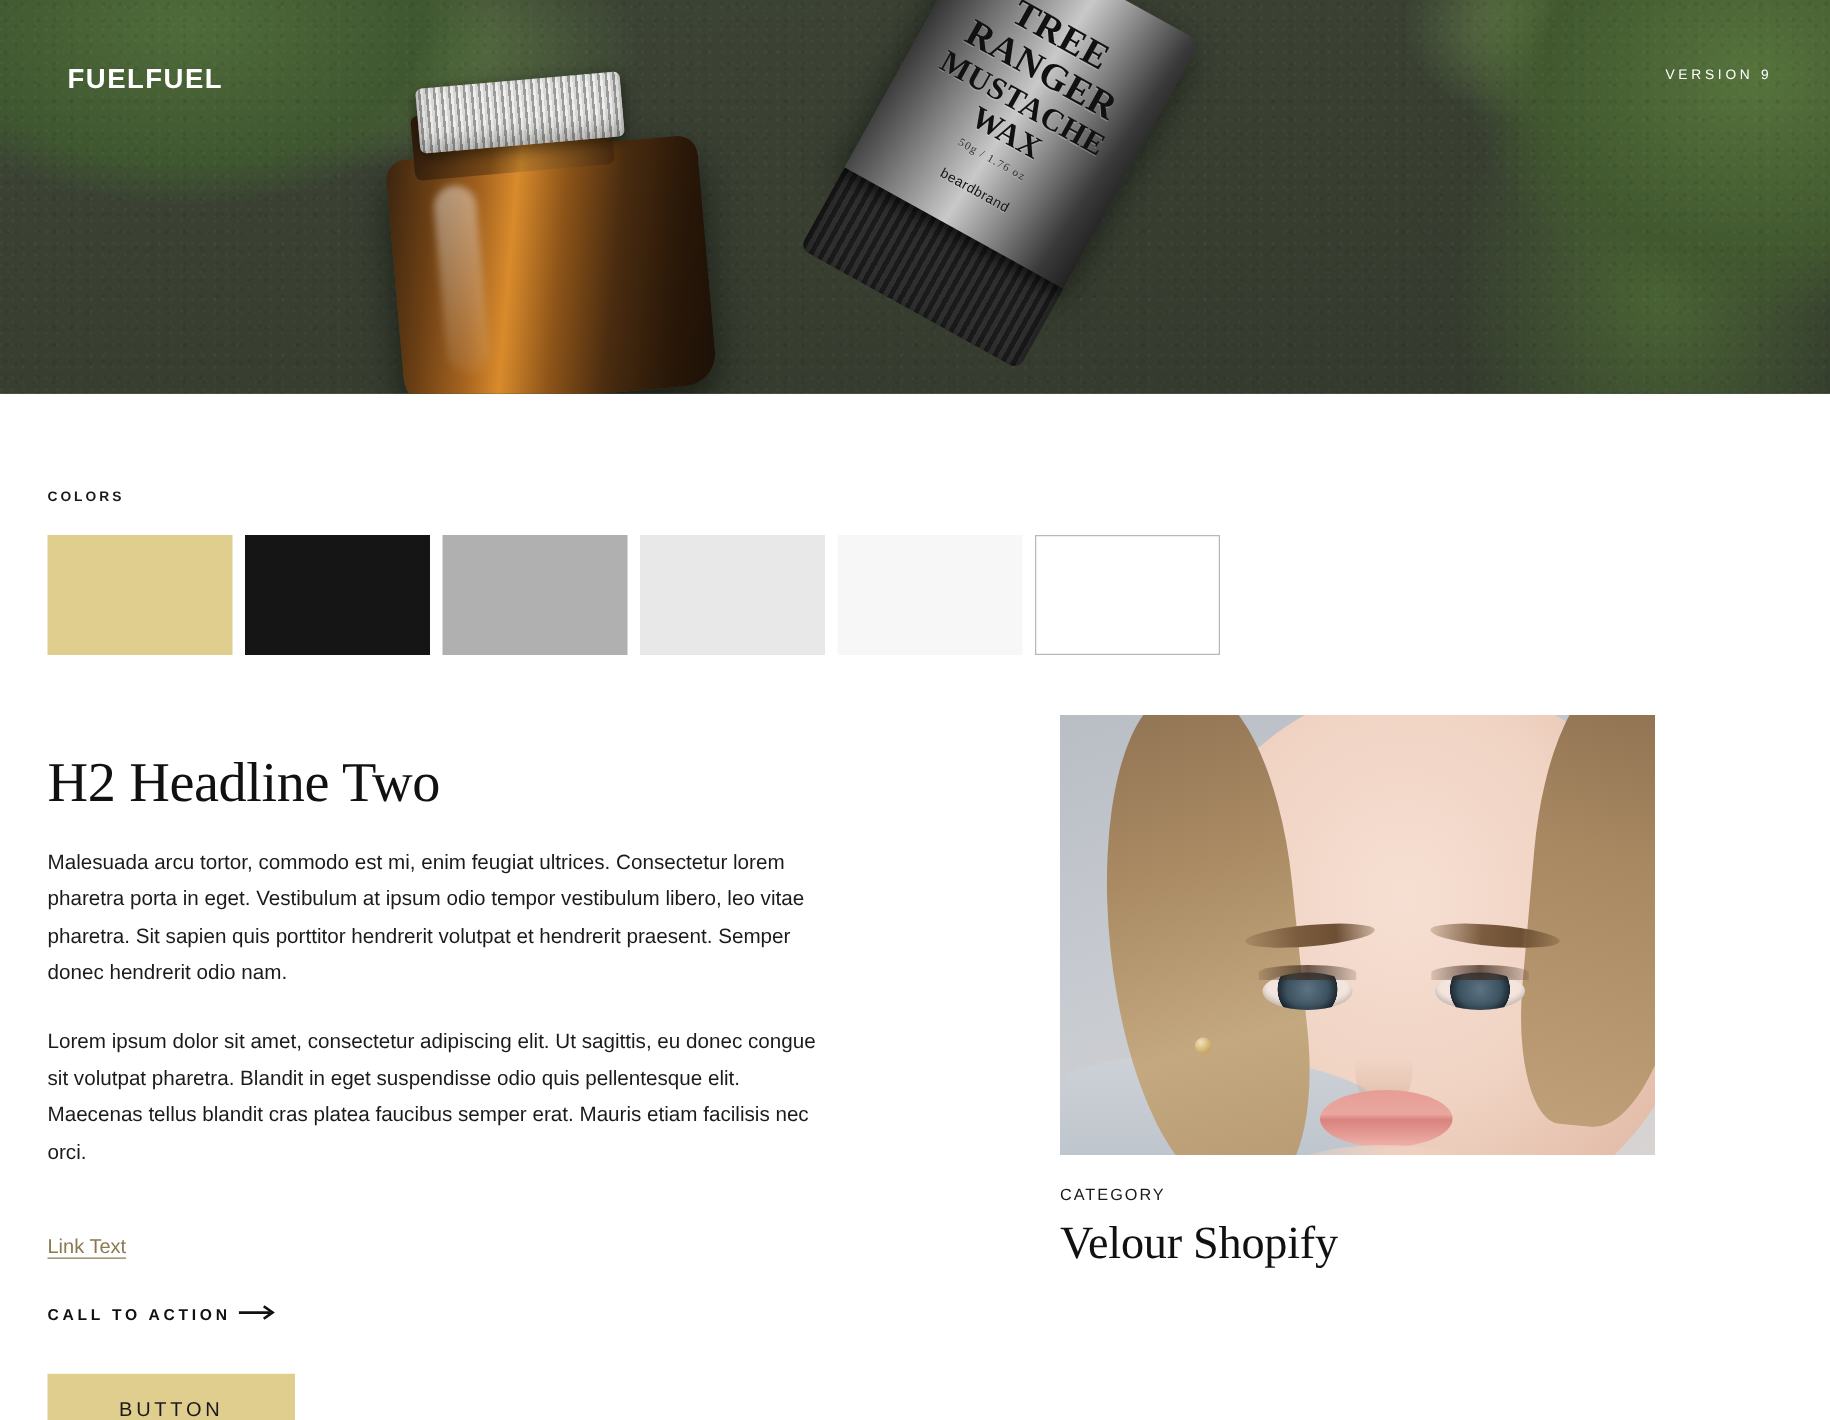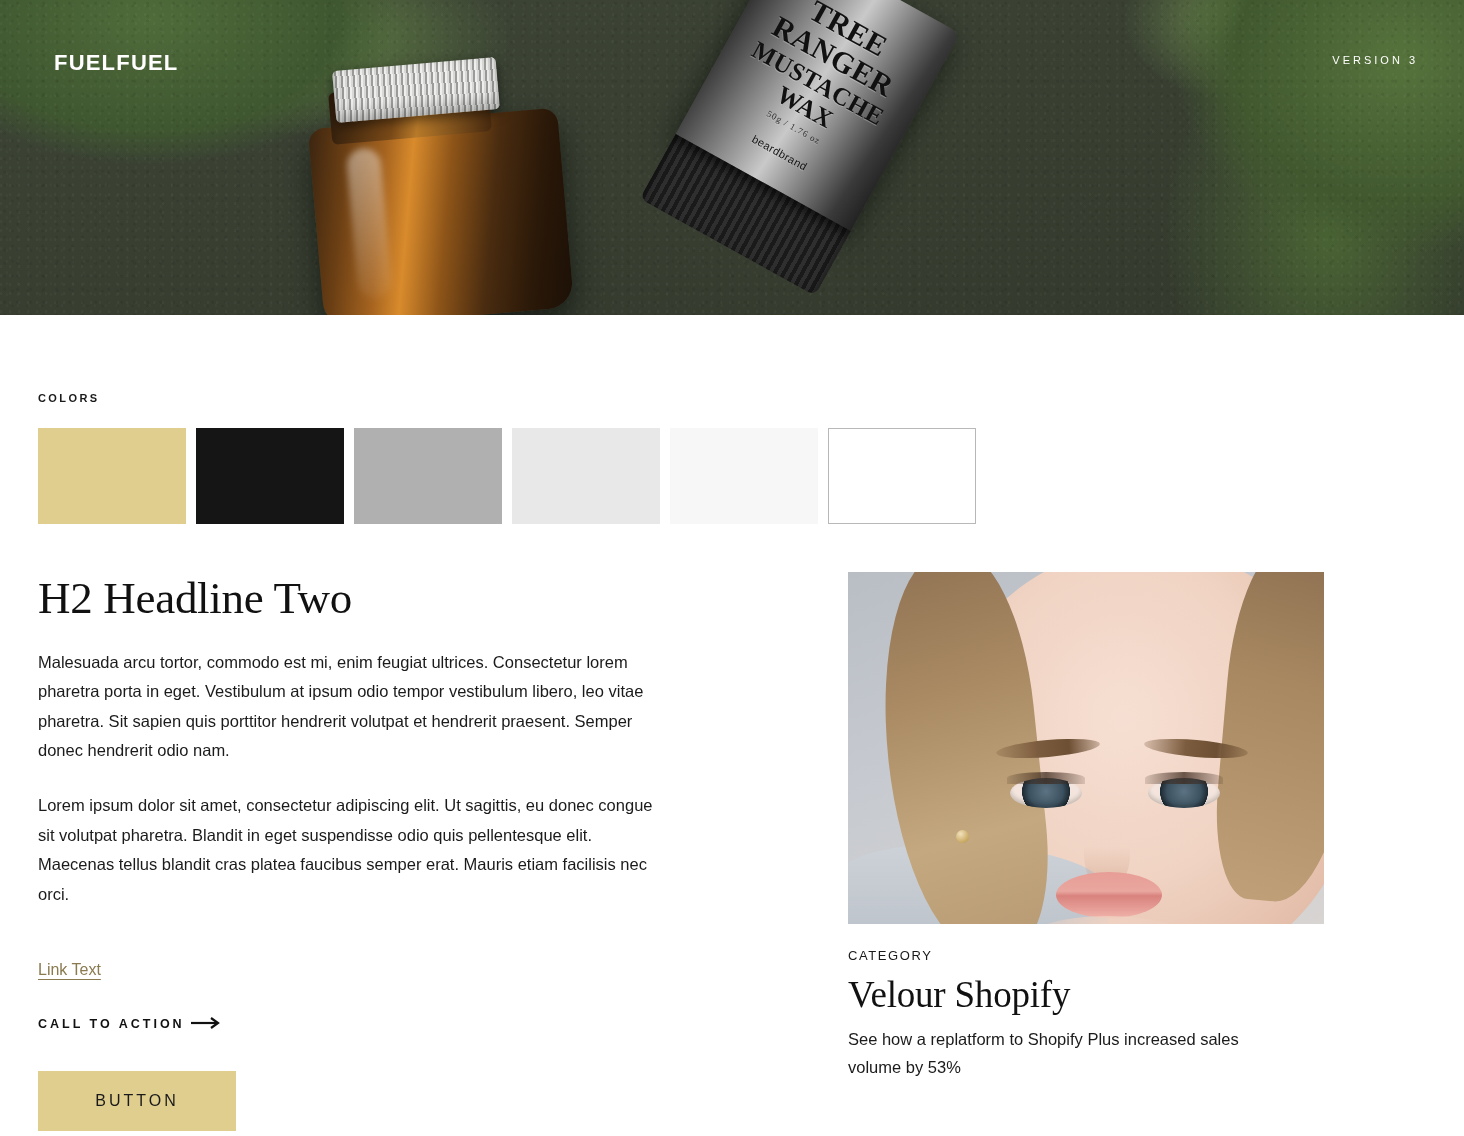--- a/index.html
+++ b/index.html
@@ -165,20 +165,21 @@
   .col-left { width: 680px; padding-right: 60px; }
   .col-right { width: 486px; margin-left: 130px; }
 
   h2.headline {
     font-family: "Liberation Serif", serif;
     font-size: 45px;
     font-weight: 400;
     color: #111111;
     letter-spacing: -0.3px;
     margin-bottom: 24px;
+    margin-top: 28px;
   }
   .body-copy {
     font-size: 16.5px;
     line-height: 1.78;
     color: #1b1b1b;
     margin-bottom: 26px;
     max-width: 645px;
   }
   .link-text {
     display: inline-block;
@@ -352,21 +353,21 @@
       <span class="t2">MUSTACHE WAX</span>
       <span class="t3">50g / 1.76 oz</span>
       <span class="t4">beardbrand</span>
     </div>
     <div class="tube-cap"></div>
   </div>
 
   <div class="logo">
     <span>FUEL</span><span>FUEL</span>
   </div>
-  <div class="version">VERSION 3</div>
+  <div class="version">VERSION 9</div>
 </div>
 
 <div class="colors-section">
   <div class="section-label">COLORS</div>
   <div class="swatches">
     <div class="swatch" style="background: rgb(224, 206, 143);"></div>
     <div class="swatch" style="background: rgb(21, 21, 21);"></div>
     <div class="swatch" style="background: rgb(176, 176, 176);"></div>
     <div class="swatch" style="background: rgb(232, 232, 232);"></div>
     <div class="swatch" style="background: rgb(247, 247, 247);"></div>
@@ -413,16 +414,15 @@
         <div class="lash l"></div>
         <div class="lash r"></div>
         <div class="nose"></div>
         <div class="lips"></div>
         <div class="chin"></div>
         <div class="earring"></div>
       </div>
     </div>
     <div class="card-category">CATEGORY</div>
     <div class="card-title">Velour Shopify</div>
-    <div class="card-desc">See how a replatform to Shopify Plus increased sales volume by 53%</div>
   </div>
 
 </div>
 
 </body></html>

